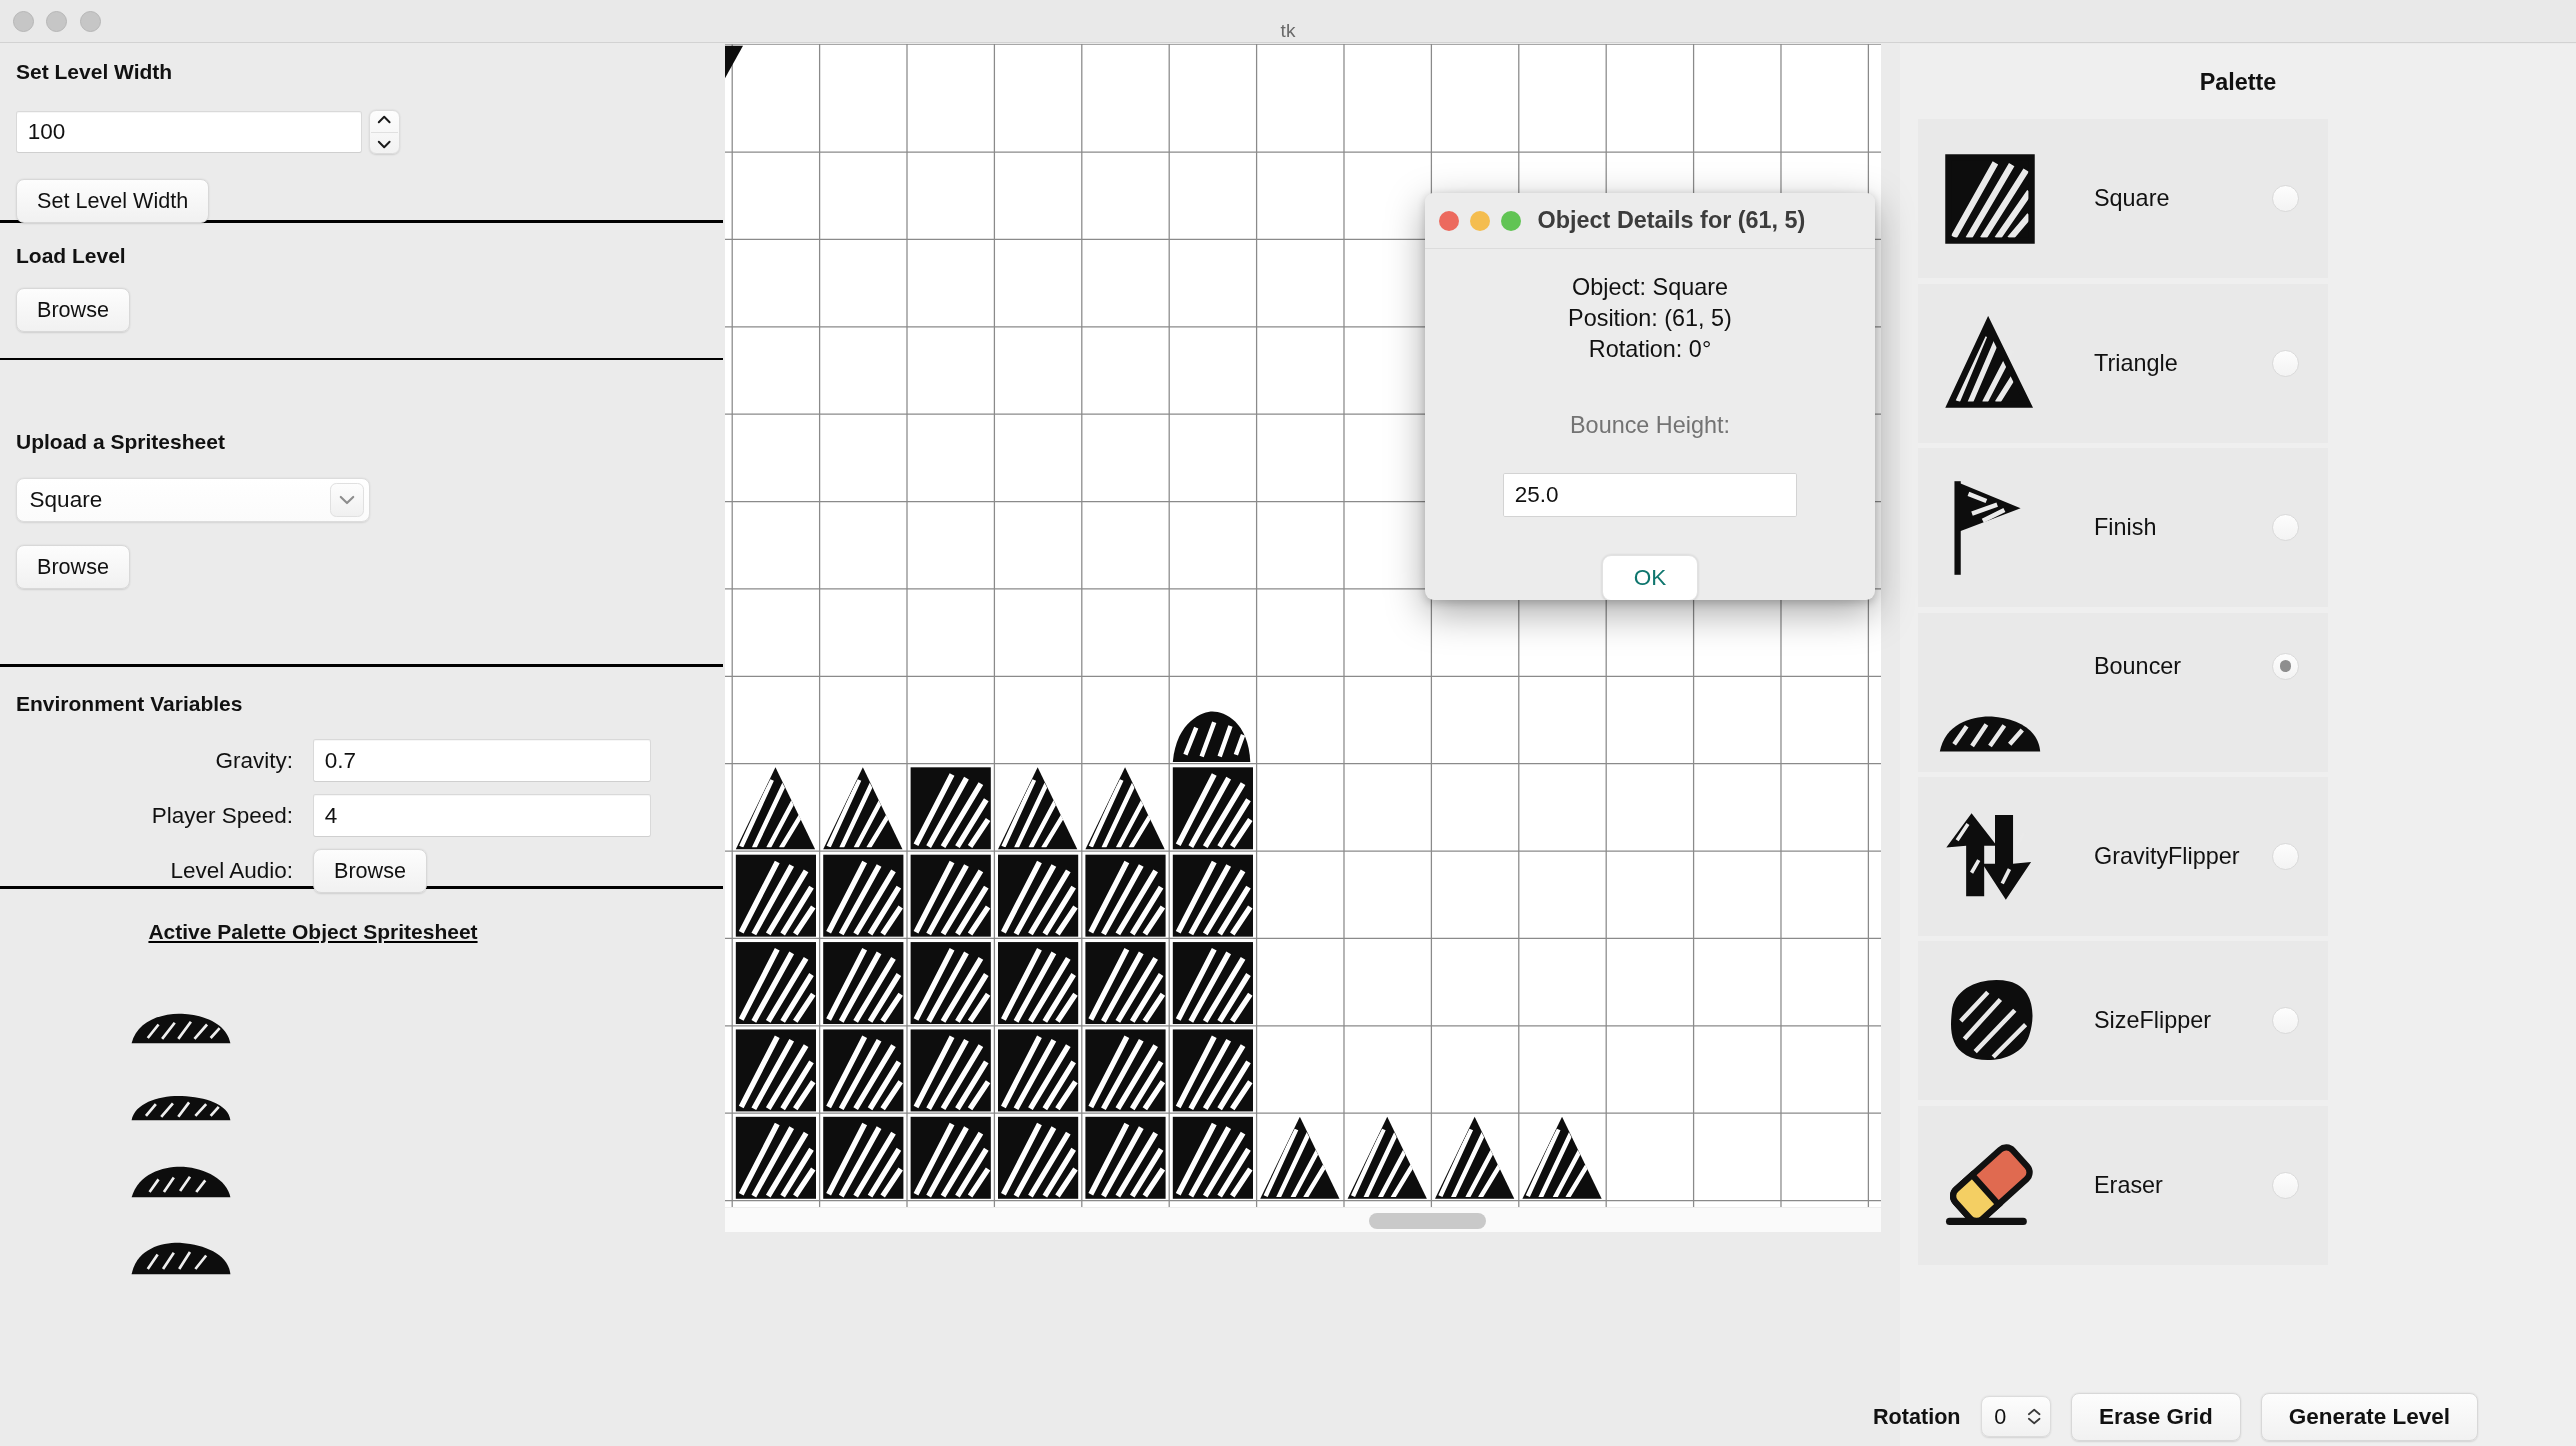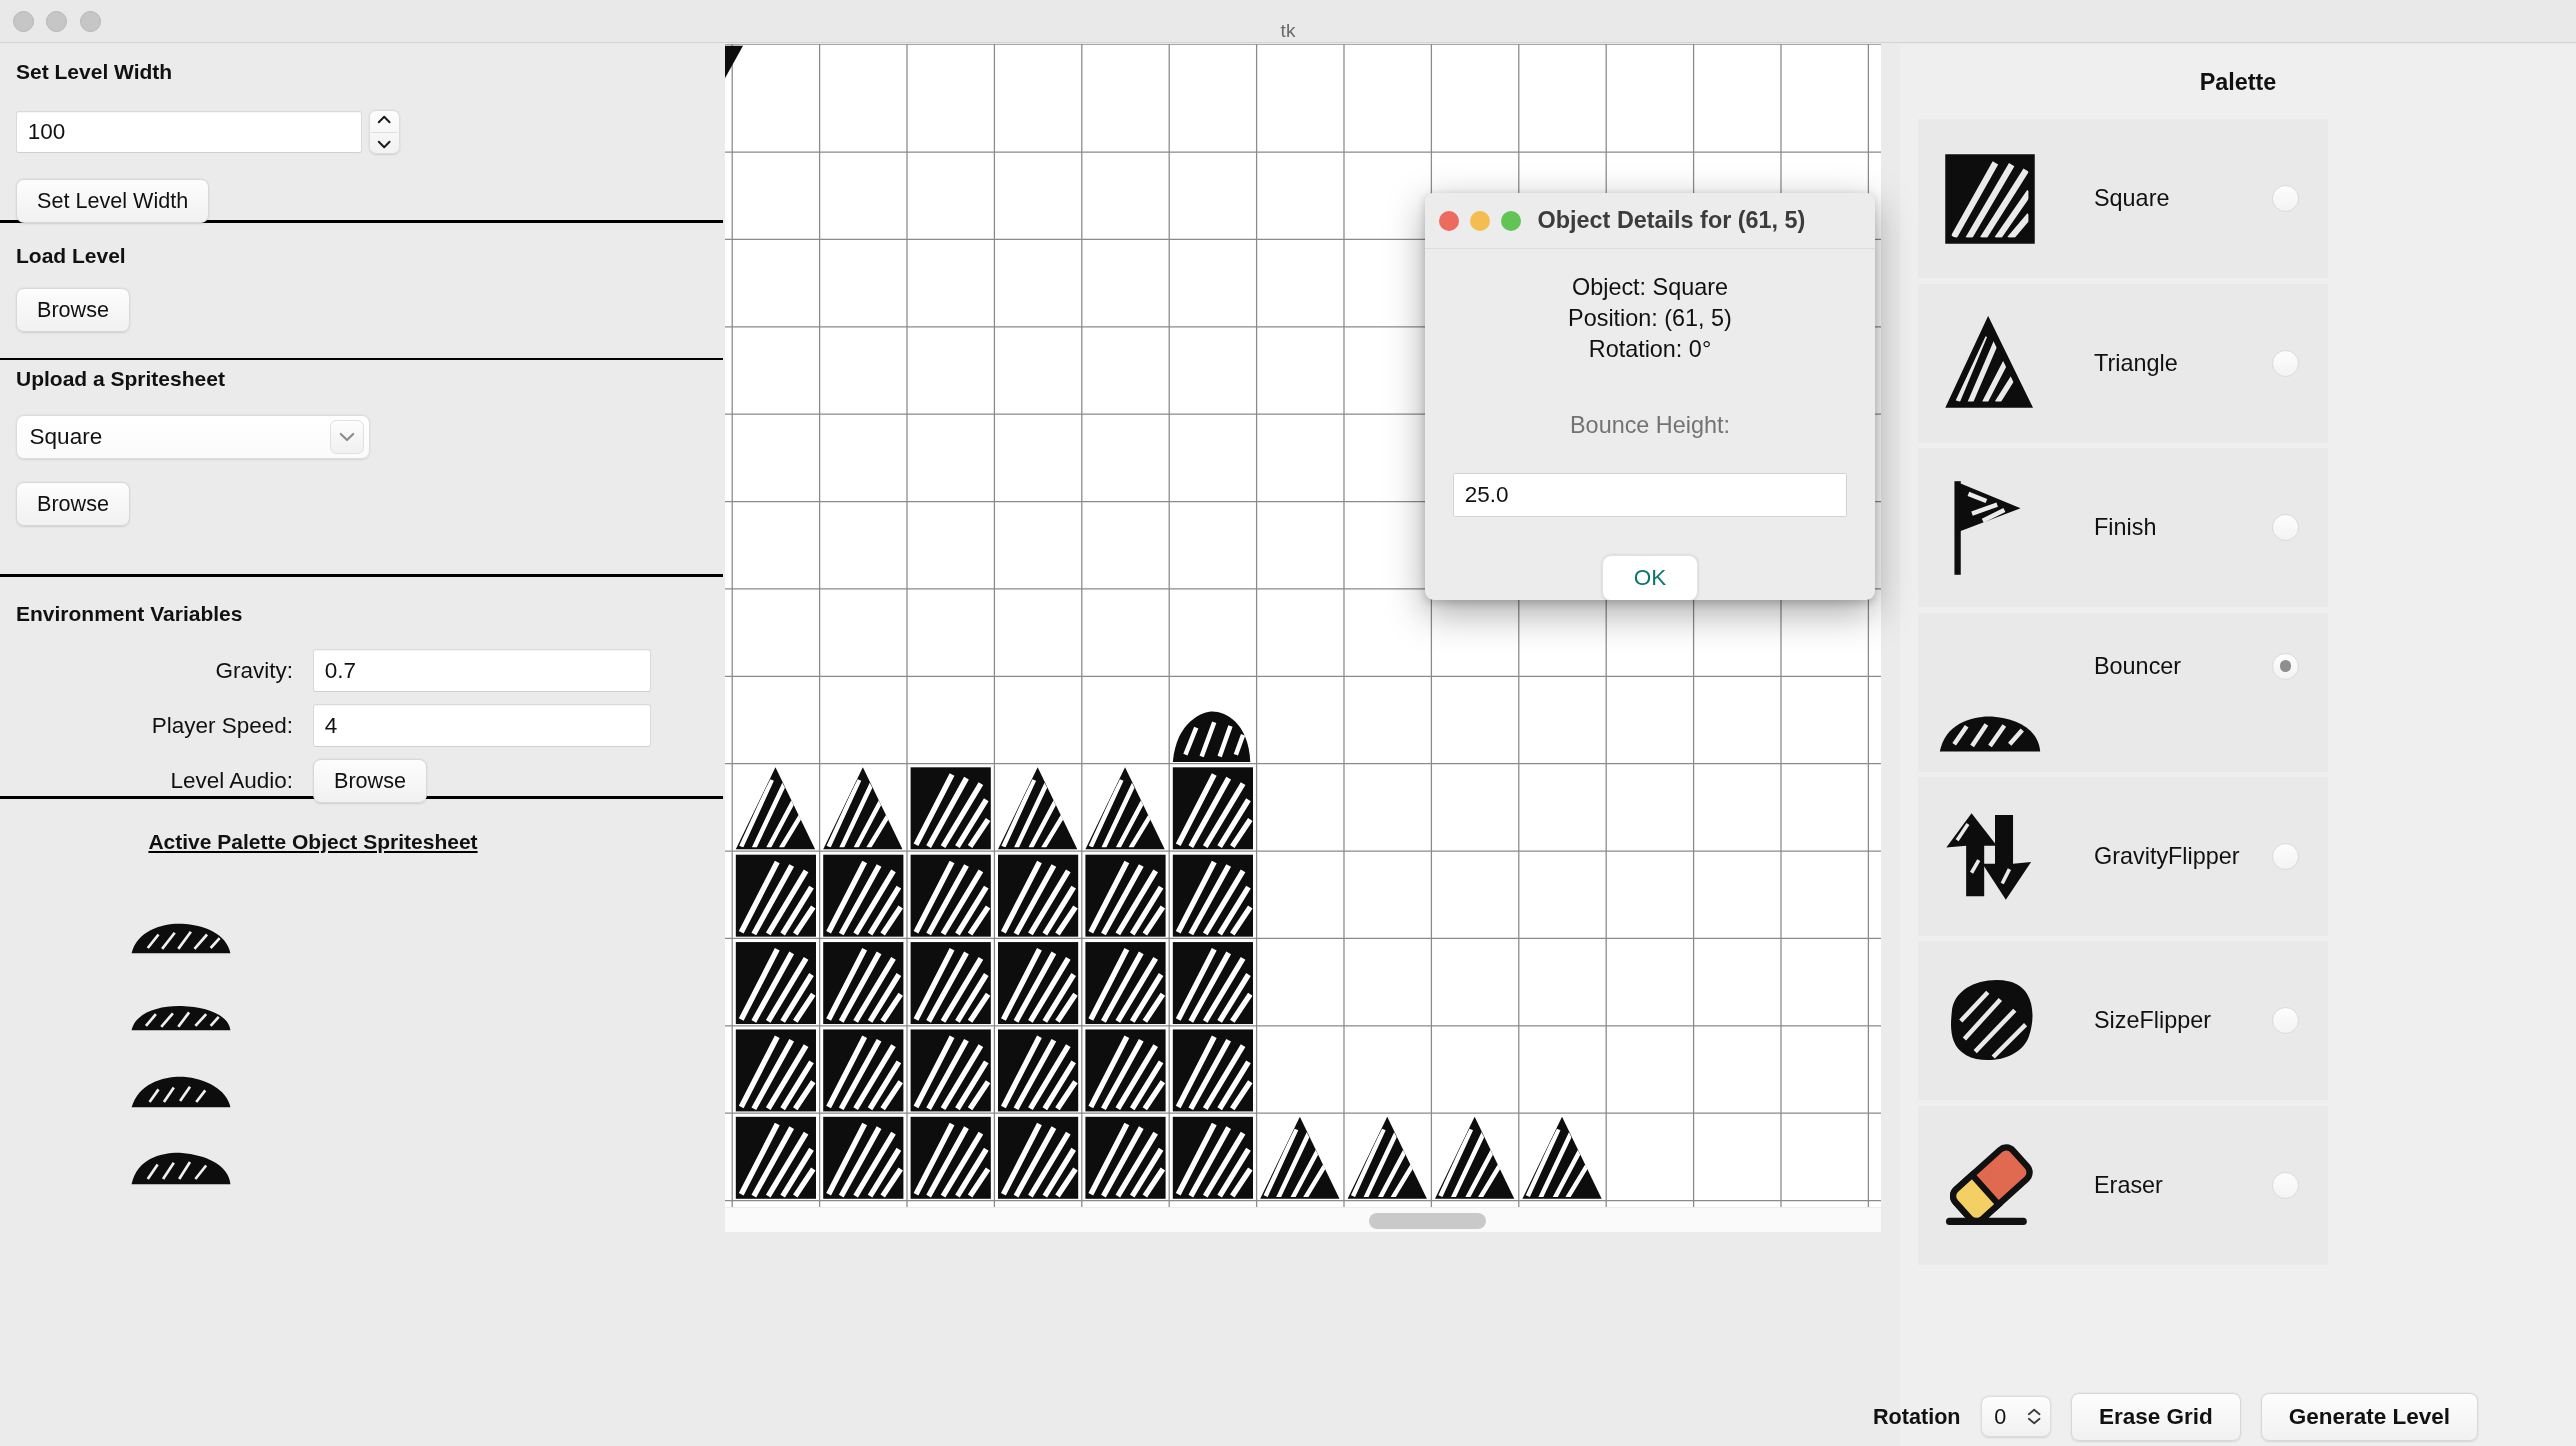--- a/index.html
+++ b/index.html
@@ -155,21 +155,21 @@
   #dlg-max { background: #61c454; }
   #dialog-title {
     position: absolute; left: 0; right: 0; text-align: center;
     font-size: 23.4px; font-weight: bold; color: #3c3c3c; pointer-events: none;
     padding-left: 43px;
   }
   #dialog-body { padding: 23.4px 18px 0; text-align: center; }
   .dlg-line { font-size: 23.4px; color: #111; line-height: 1.32; }
   #bounce-label { font-size: 23.4px; color: #737373; margin-top: 47px; }
   #bounce-input {
-    width: 394px; margin: 34px auto 0; text-align: left;
+    width: 294px; margin: 34px auto 0; text-align: left;
     background: #fff; border: 0.9px solid #d3d3d3; border-radius: 1.8px;
     font-size: 22.5px; padding: 8px 10.8px; color: #111;
   }
   #dialog-ok {
     display: block; margin: 38px auto 0; background: #fff;
     border: 0.9px solid #e2e2e2; border-radius: 9px;
     box-shadow: 0 0.9px 2.7px rgba(0,0,0,.14);
     font-size: 22.5px; padding: 9px 31px; color: #0f766e;
   }
 
@@ -208,21 +208,21 @@
       <button class="btn" style="margin-top:25px;">Set Level Width</button>
     </div>
     <div class="sec-divider"></div>
 
     <div class="sec" style="padding-top:21.6px;height:135px;">
       <div class="sec-title">Load Level</div>
       <button class="btn" style="margin-top:20px;">Browse</button>
     </div>
     <div class="sec-divider"></div>
 
-    <div class="sec" style="padding-top:7px;height:214px;">
+    <div class="sec" style="padding-top:26px;height:260px;margin-top:44px;">
       <div class="sec-title">Upload a Spritesheet</div>
       <div class="dropdown" style="width:354px;margin-top:23.4px;">
         <span>Square</span>
         <span class="dd-btn">
           <svg width="16" height="10" viewBox="0 0 18 11">
               <path d="M2 2 L9 9 L16 2" fill="none" stroke="#8d8d8d" stroke-width="2.4" stroke-linecap="round" stroke-linejoin="round"></path>
             </svg>
         </span>
       </div>
       <button class="btn" style="margin-top:23.4px;">Browse</button>

